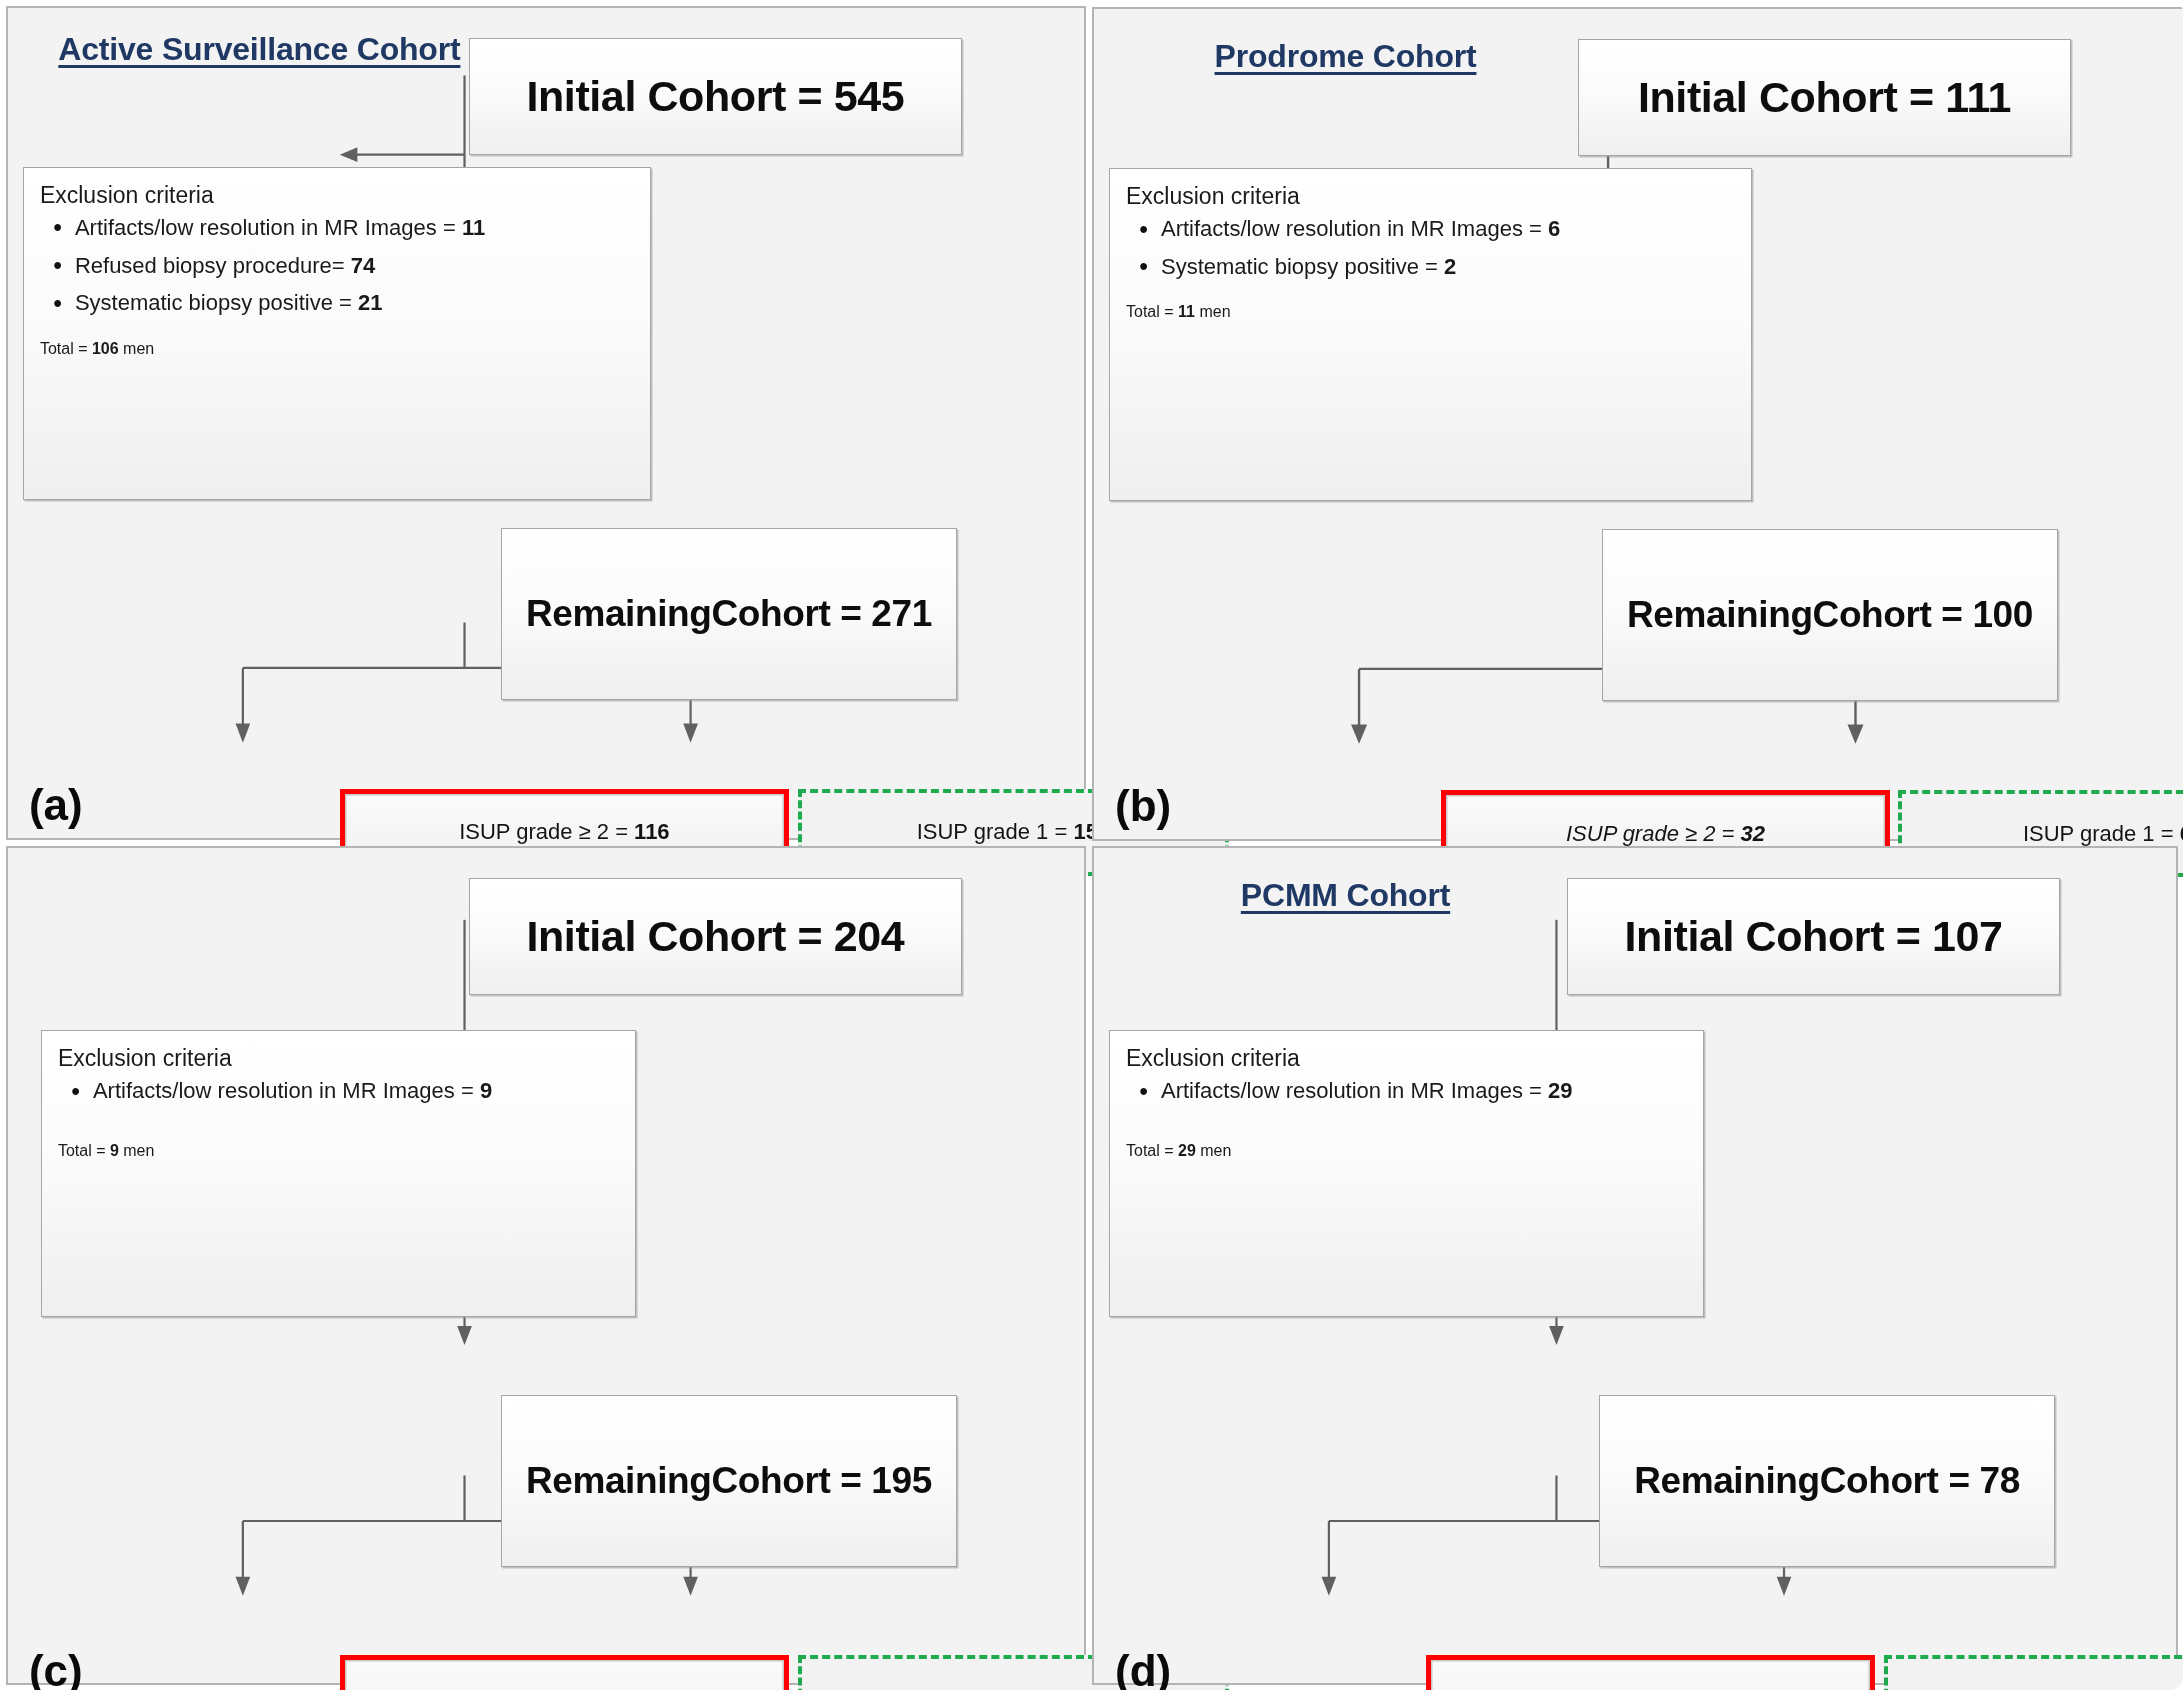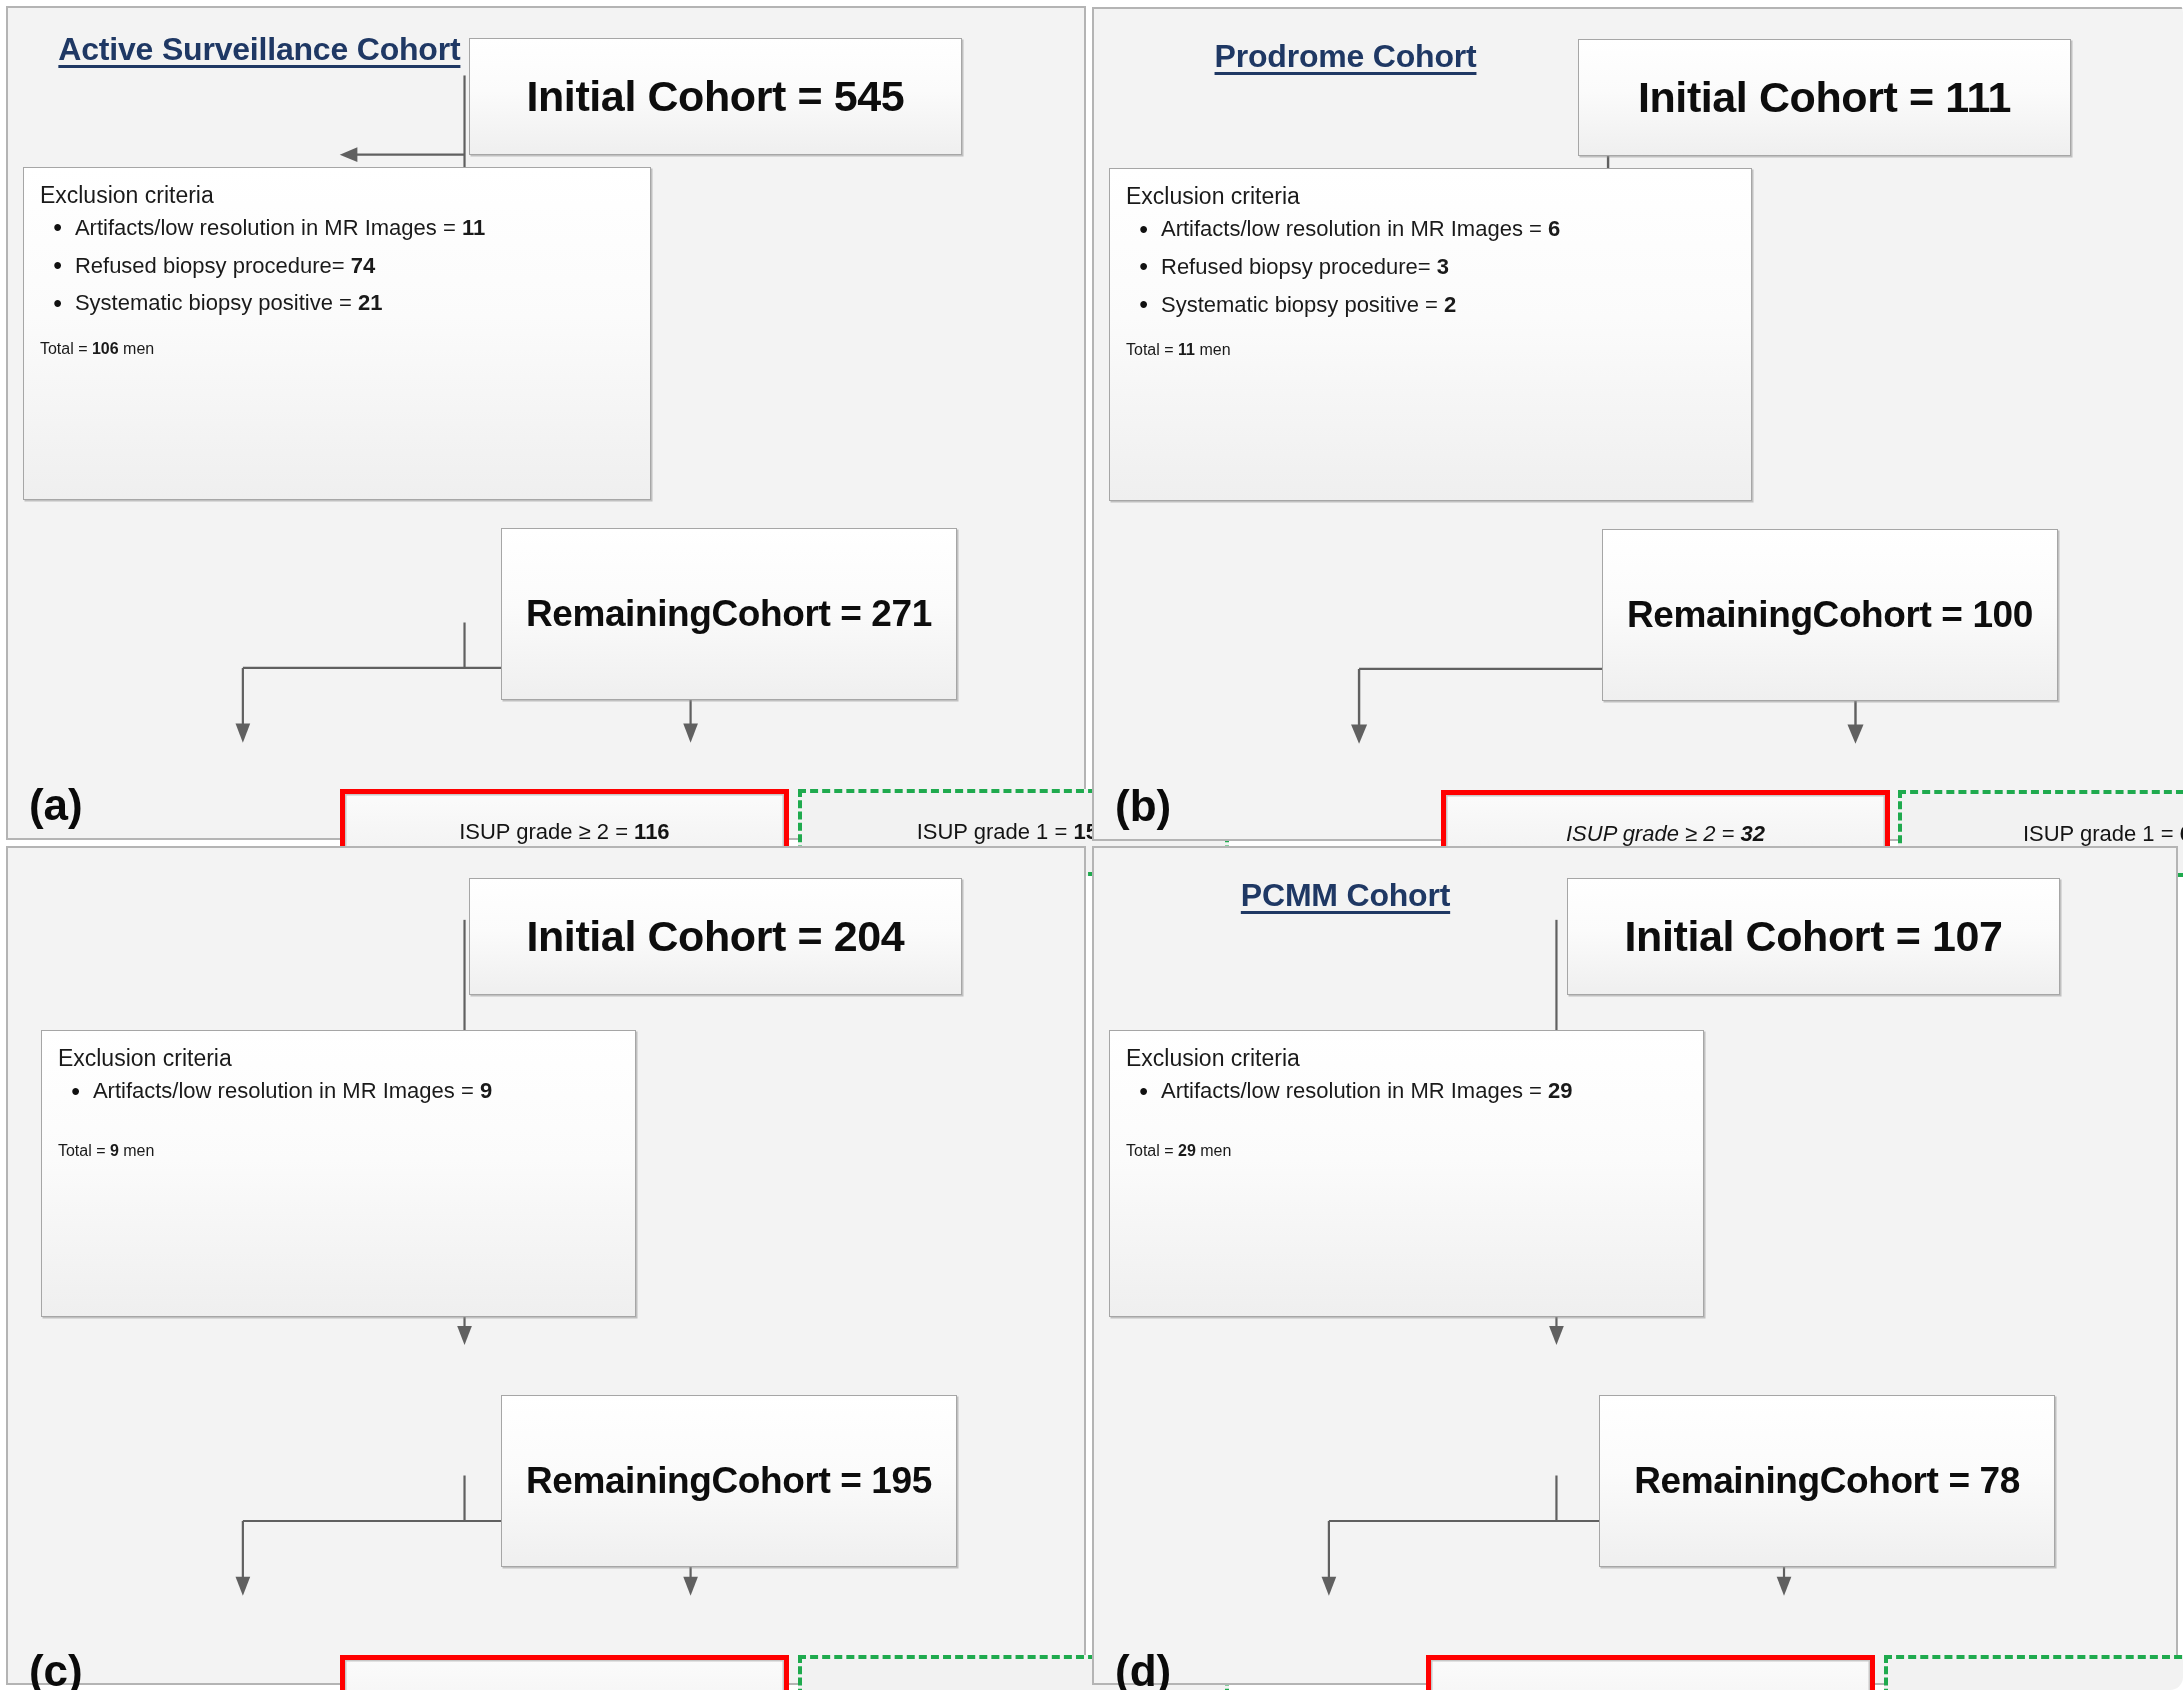--- a/index.html
+++ b/index.html
@@ -197,21 +197,20 @@
     <div class="cohort-title" style="left: 27px; top: 27px; width: 449px; font-size: 32px; line-height: 1.3;">Prodrome Cohort</div>
 
     <div class="box initial-box" style="left: 484px; top: 30px; width: 493px; height: 117px;">
       <span class="txt" style="font-size: 43px;">Initial Cohort = 111</span>
     </div>
 
     <div class="box excl-box" style="left: 15px; top: 159px; width: 643px; height: 333px; font-size: 22px; padding: 11.8px 13.3px 8.8px 16px;">
       <div class="excl-title">Exclusion criteria</div>
       <ul class="excl-list">
         <li><span>Artifacts/low resolution in MR Images = </span><span class="b">6</span></li>
-        <li><span>Refused biopsy procedure= </span><span class="b">3</span></li>
         <li><span>Systematic biopsy positive = </span><span class="b">2</span></li>
       </ul>
       <div class="excl-total">
         <span>Total = </span><span class="b">11</span><span> men</span>
       </div>
     </div>
 
     <div class="box remaining-box" style="left: 508px; top: 520px; width: 456px; height: 172px;">
       <div class="ln" style="font-size: 37px;">Remaining</div>
       <div class="ln" style="font-size: 37px;">Cohort = 100</div>

